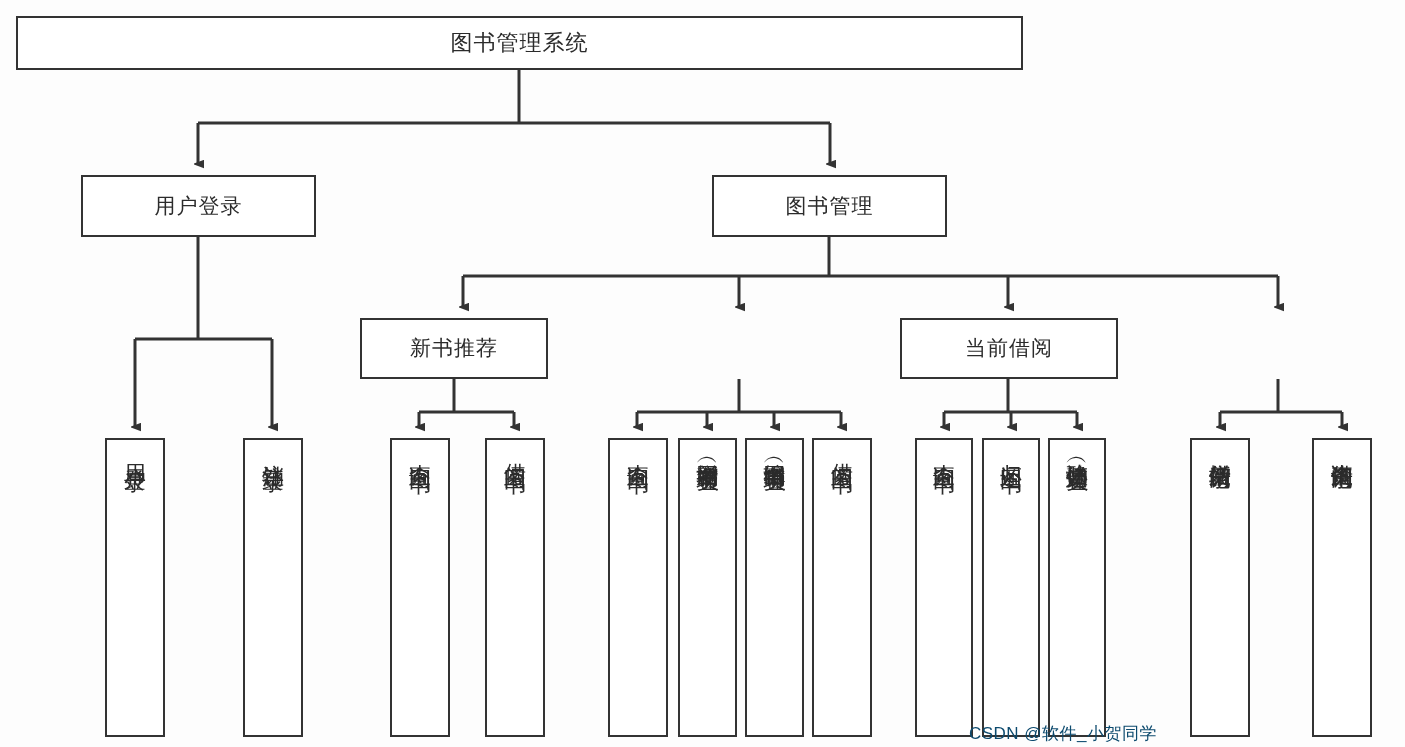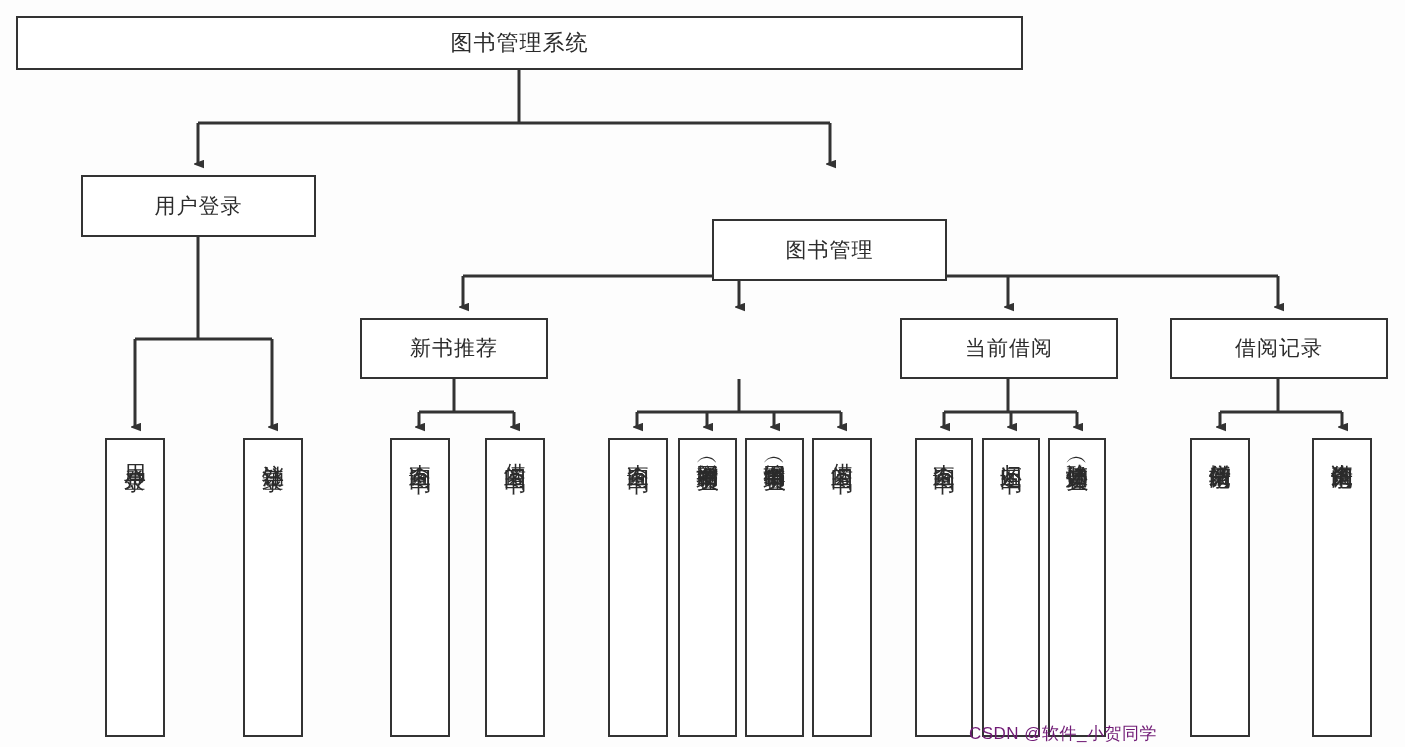--- a/index.html
+++ b/index.html
@@ -46,21 +46,21 @@
     white-space:nowrap;
     display:block;
   }
   .node.leaf.tall-text .lbl{letter-spacing:1px;}
 
   #watermark{
     position:absolute;
     right:12px;
     bottom:6px;
     font-size:17px;
-    color:#701a75;
+    color:#0c4a6e;
     letter-spacing:0.5px;
     white-space:nowrap;
     user-select:none;
   }
 </style>
 </head>
 <body>
 
 <div id="stage">
 
@@ -114,32 +114,29 @@
     </g>
   </svg>
 
   <div class="node root" style="left:16px;top:12px;width:1007px;height:54px;">
     <span class="lbl">图书管理系统</span>
   </div>
 
   <div class="node" style="left:81px;top:171px;width:235px;height:62px;">
     <span class="lbl">用户登录</span>
   </div>
-  <div class="node" style="left:712px;top:171px;width:235px;height:62px;margin-top:44px;">
+  <div class="node" style="left:712px;top:171px;width:235px;height:62px;">
     <span class="lbl">图书管理</span>
   </div>
 
   <div class="node" style="left:360px;top:314px;width:188px;height:61px;">
     <span class="lbl">新书推荐</span>
   </div>
   <div class="node" style="left:900px;top:314px;width:218px;height:61px;align-items:center;">
     <span class="lbl">当前借阅</span>
-  </div>
-  <div class="node" style="left:1170px;top:314px;width:218px;height:61px;">
-    <span class="lbl">借阅记录</span>
   </div>
 
   <div class="node leaf" style="left:105px;top:434px;width:60px;height:299px;">
     <span class="lbl">用户登录</span>
   </div>
   <div class="node leaf" style="left:243px;top:434px;width:60px;height:299px;">
     <span class="lbl">注销登录</span>
   </div>
 
   <div class="node leaf" style="left:390px;top:434px;width:60px;height:299px;">

